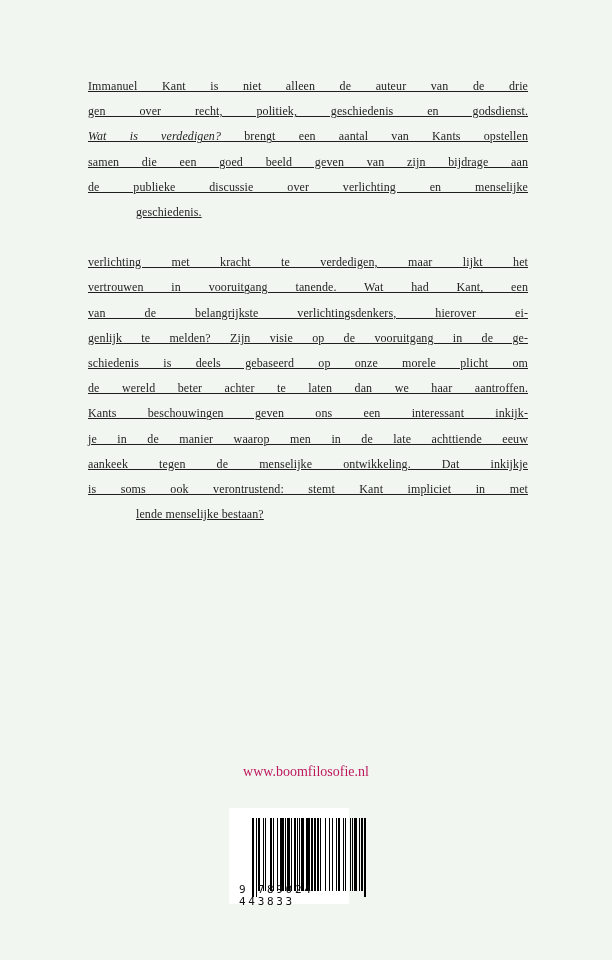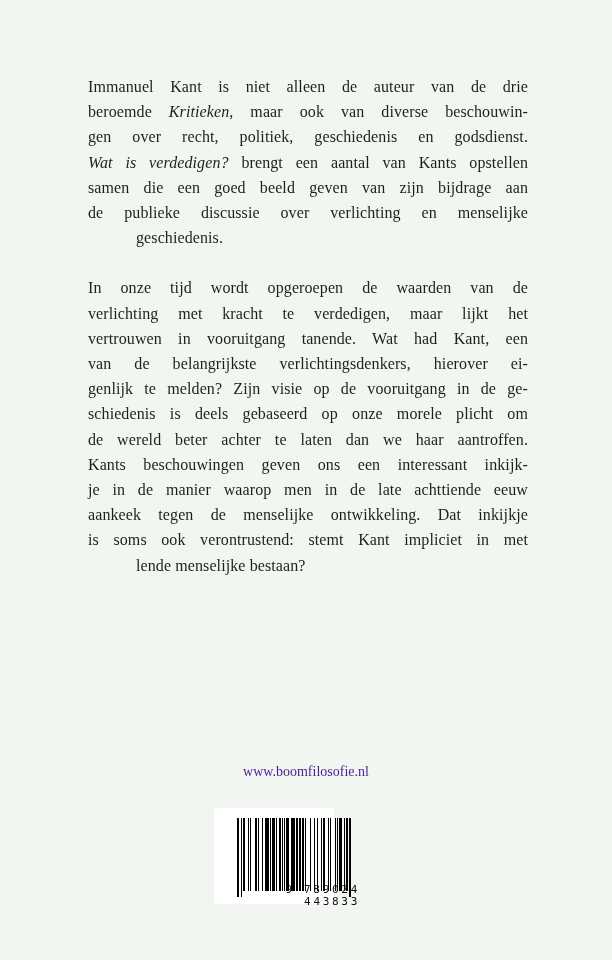--- a/index.html
+++ b/index.html
@@ -6,36 +6,36 @@
     body {
       width: 612px; height: 960px; overflow: hidden;
       background: #f1f6f0;
       font-family: "DejaVu Serif", "Liberation Serif", serif;
       color: #1f1f1f;
       position: relative;
     }
     .blurb {
       position: absolute; left: 88px; top: 74px; width: 440px;
       font-family: "Liberation Serif", serif;
-      font-size: 16px; line-height: 25.2px;
+      font-size: 12px; line-height: 25.2px;
       letter-spacing: 0.1px;
+      text-decoration: underline;
     }
     .line { display: block; white-space: nowrap; text-align-last: justify; text-align: justify; }
     .line.last { text-align-last: left; margin-left: 48px; }
     .para { margin: 0 0 25px 0; }
     em { font-style: italic; }
     .urls {
       position: absolute; left: 0; width: 612px; top: 763px;
       text-align: center; font-family: "Liberation Serif", serif;
-      font-size: 14px; line-height: 17px; color: #4c1d95;
+      font-size: 14px; line-height: 17px; color: #be185d;
     }
     .barcode-box {
-      position: absolute; left: 214px; top: 808px; width: 120px; height: 96px;
+      position: absolute; left: 229px; top: 808px; width: 120px; height: 96px;
       background: #ffffff;
-      text-align: right;
     }
     .bars {
       position: absolute; left: 23px; top: 10px; height: 73px; width: 116px;
       display: flex; align-items: stretch;
     }
     .bar { background: #000; height: 100%; }
     .gap { height: 100%; }
     .bar.guard { height: calc(100% + 6px); }
     .isbn {
       position: absolute; left: 10px; top: 76px; width: 136px;
@@ -43,29 +43,27 @@
       letter-spacing: 2.7px; color: #111; line-height: 12px;
       background: transparent;
     }
   </style>
 </head>
 <body>
 
 <div class="blurb">
   <div class="para">
     <span class="line">Immanuel Kant is niet alleen de auteur van de drie</span>
-    <span class="line"><span>beroemde </span><em>Kritieken</em><span>, maar ook van diverse beschouwin-</span></span>
     <span class="line">gen over recht, politiek, geschiedenis en godsdienst.</span>
     <span class="line"><em>Wat is verdedigen?</em><span> brengt een aantal van Kants opstellen</span></span>
     <span class="line">samen die een goed beeld geven van zijn bijdrage aan</span>
     <span class="line">de publieke discussie over verlichting en menselijke</span>
     <span class="line last">geschiedenis.</span>
   </div>
   <div class="para">
-    <span class="line">In onze tijd wordt opgeroepen de waarden van de</span>
     <span class="line">verlichting met kracht te verdedigen, maar lijkt het</span>
     <span class="line">vertrouwen in vooruitgang tanende. Wat had Kant, een</span>
     <span class="line">van de belangrijkste verlichtingsdenkers, hierover ei-</span>
     <span class="line">genlijk te melden? Zijn visie op de vooruitgang in de ge-</span>
     <span class="line">schiedenis is deels gebaseerd op onze morele plicht om</span>
     <span class="line">de wereld beter achter te laten dan we haar aantroffen.</span>
     <span class="line">Kants beschouwingen geven ons een interessant inkijk-</span>
     <span class="line">je in de manier waarop men in de late achttiende eeuw</span>
     <span class="line">aankeek tegen de menselijke ontwikkeling. Dat inkijkje</span>
     <span class="line">is soms ook verontrustend: stemt Kant impliciet in met</span>

